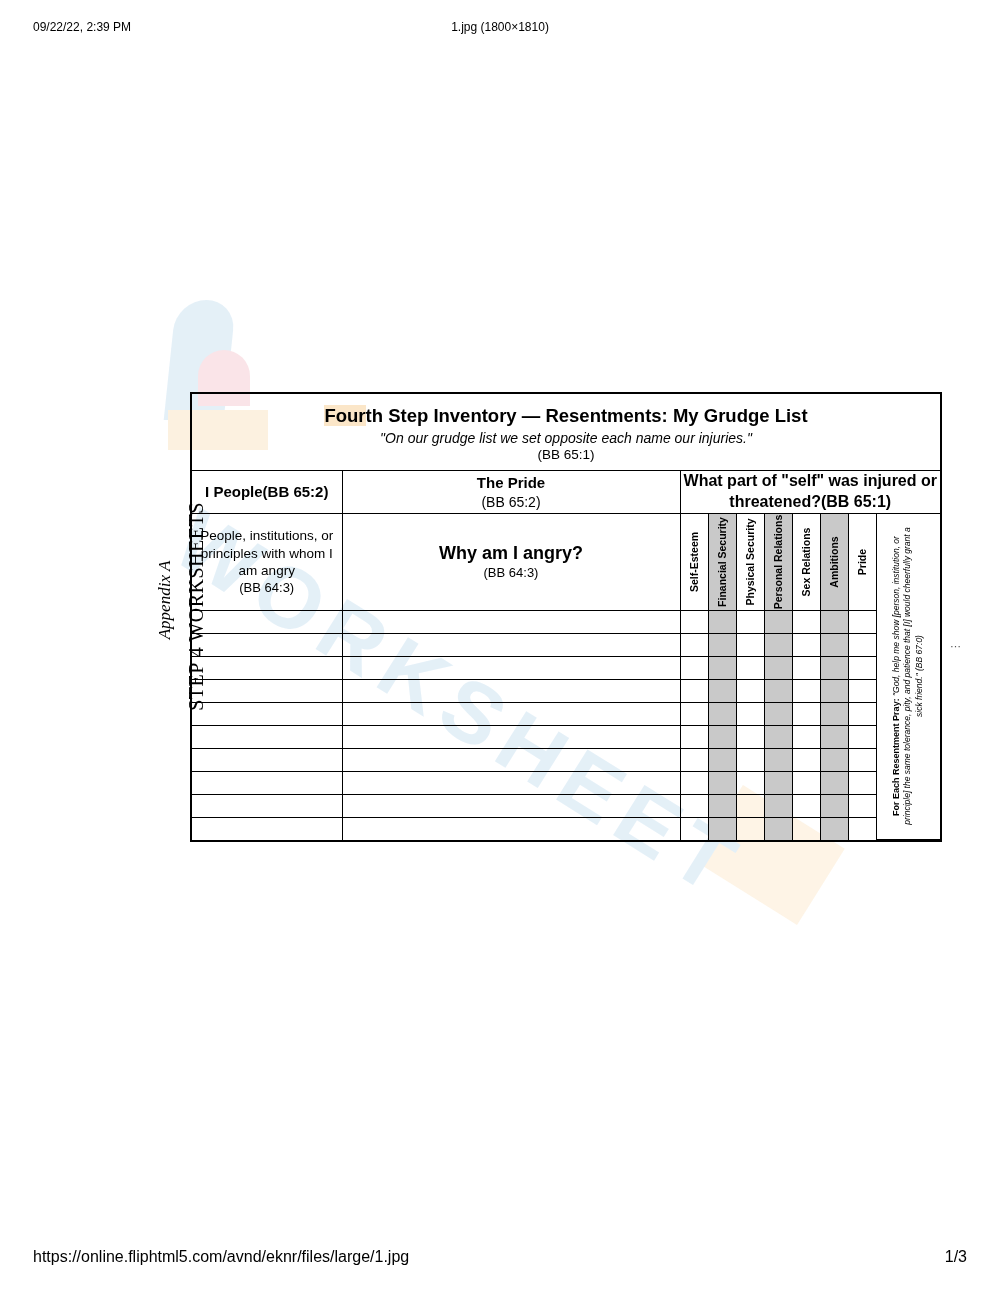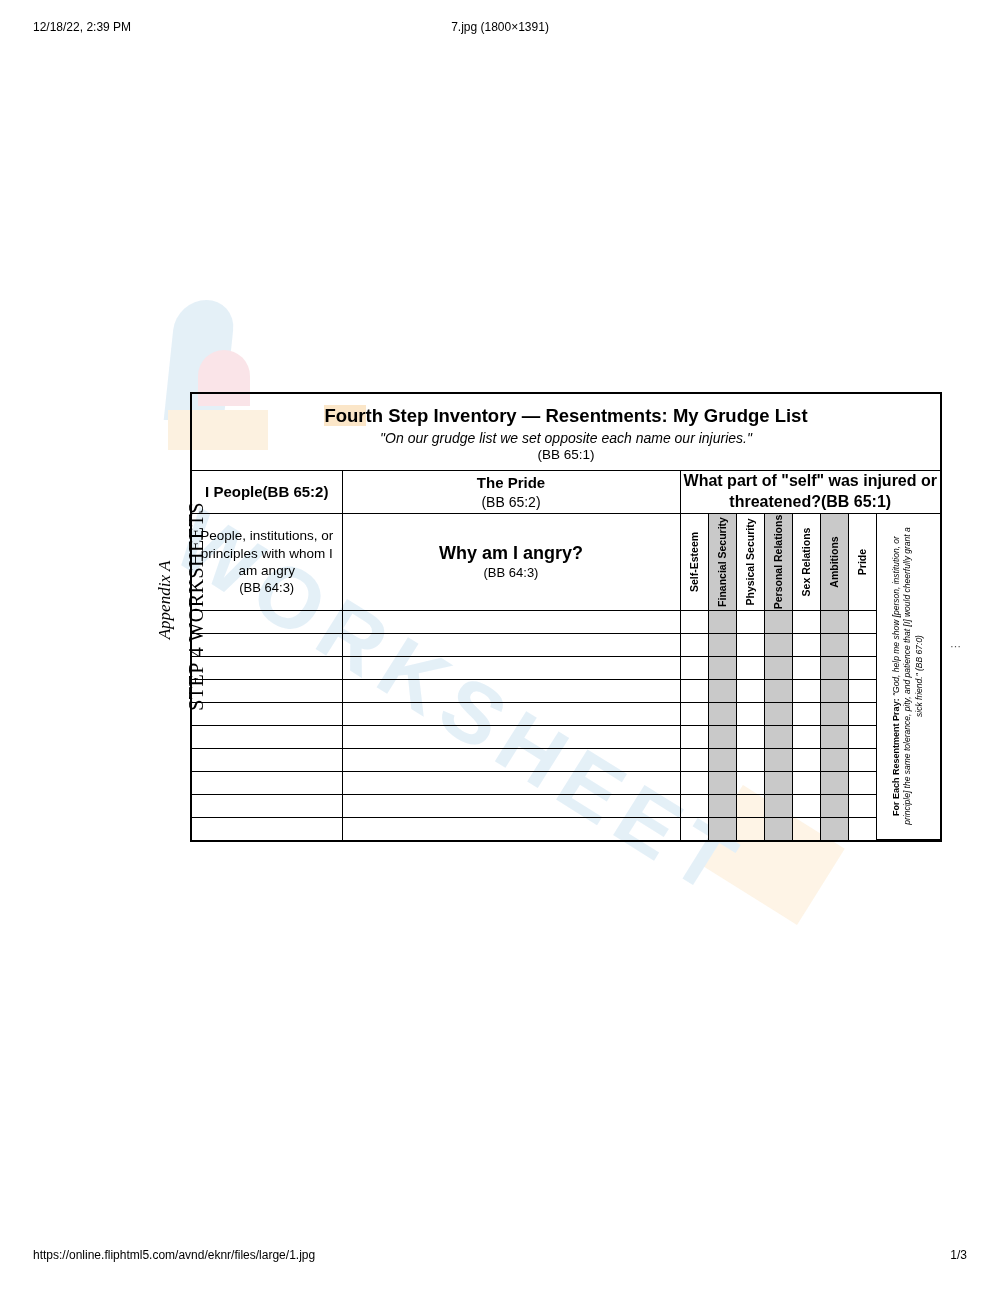--- a/index.html
+++ b/index.html
@@ -39,21 +39,21 @@
     width: 1000px;
     text-align: center;
     white-space: nowrap;
   }
   .print-footer {
     position: absolute;
     bottom: 28px;
     left: 0;
     width: 1000px;
     height: 18px;
-    font-size: 12px;
+    font-size: 16px;
     color: #000;
   }
   .print-footer .pf-left {
     position: absolute;
     left: 33px;
     top: 0;
     white-space: nowrap;
   }
   .print-footer .pf-right {
     position: absolute;
@@ -282,22 +282,22 @@
     left: 950px;
     top: 640px;
     font-size: 11px;
     color: #555;
   }
 </style>
 </head>
 <body>
 
 <div class="print-header">
-  <span class="ph-left">12/18/22, 2:39 PM</span>
-  <span class="ph-center">7.jpg (1800×1391)</span>
+  <span class="ph-left">09/22/22, 2:39 PM</span>
+  <span class="ph-center">1.jpg (1800×1810)</span>
 </div>
 
 <div class="watermark">
   <div class="wm-blue"></div>
   <div class="wm-pink"></div>
   <div class="wm-orange"></div>
   <div class="wm-orange2"></div>
   <div class="wm-text">WORKSHEET</div>
 </div>
 

